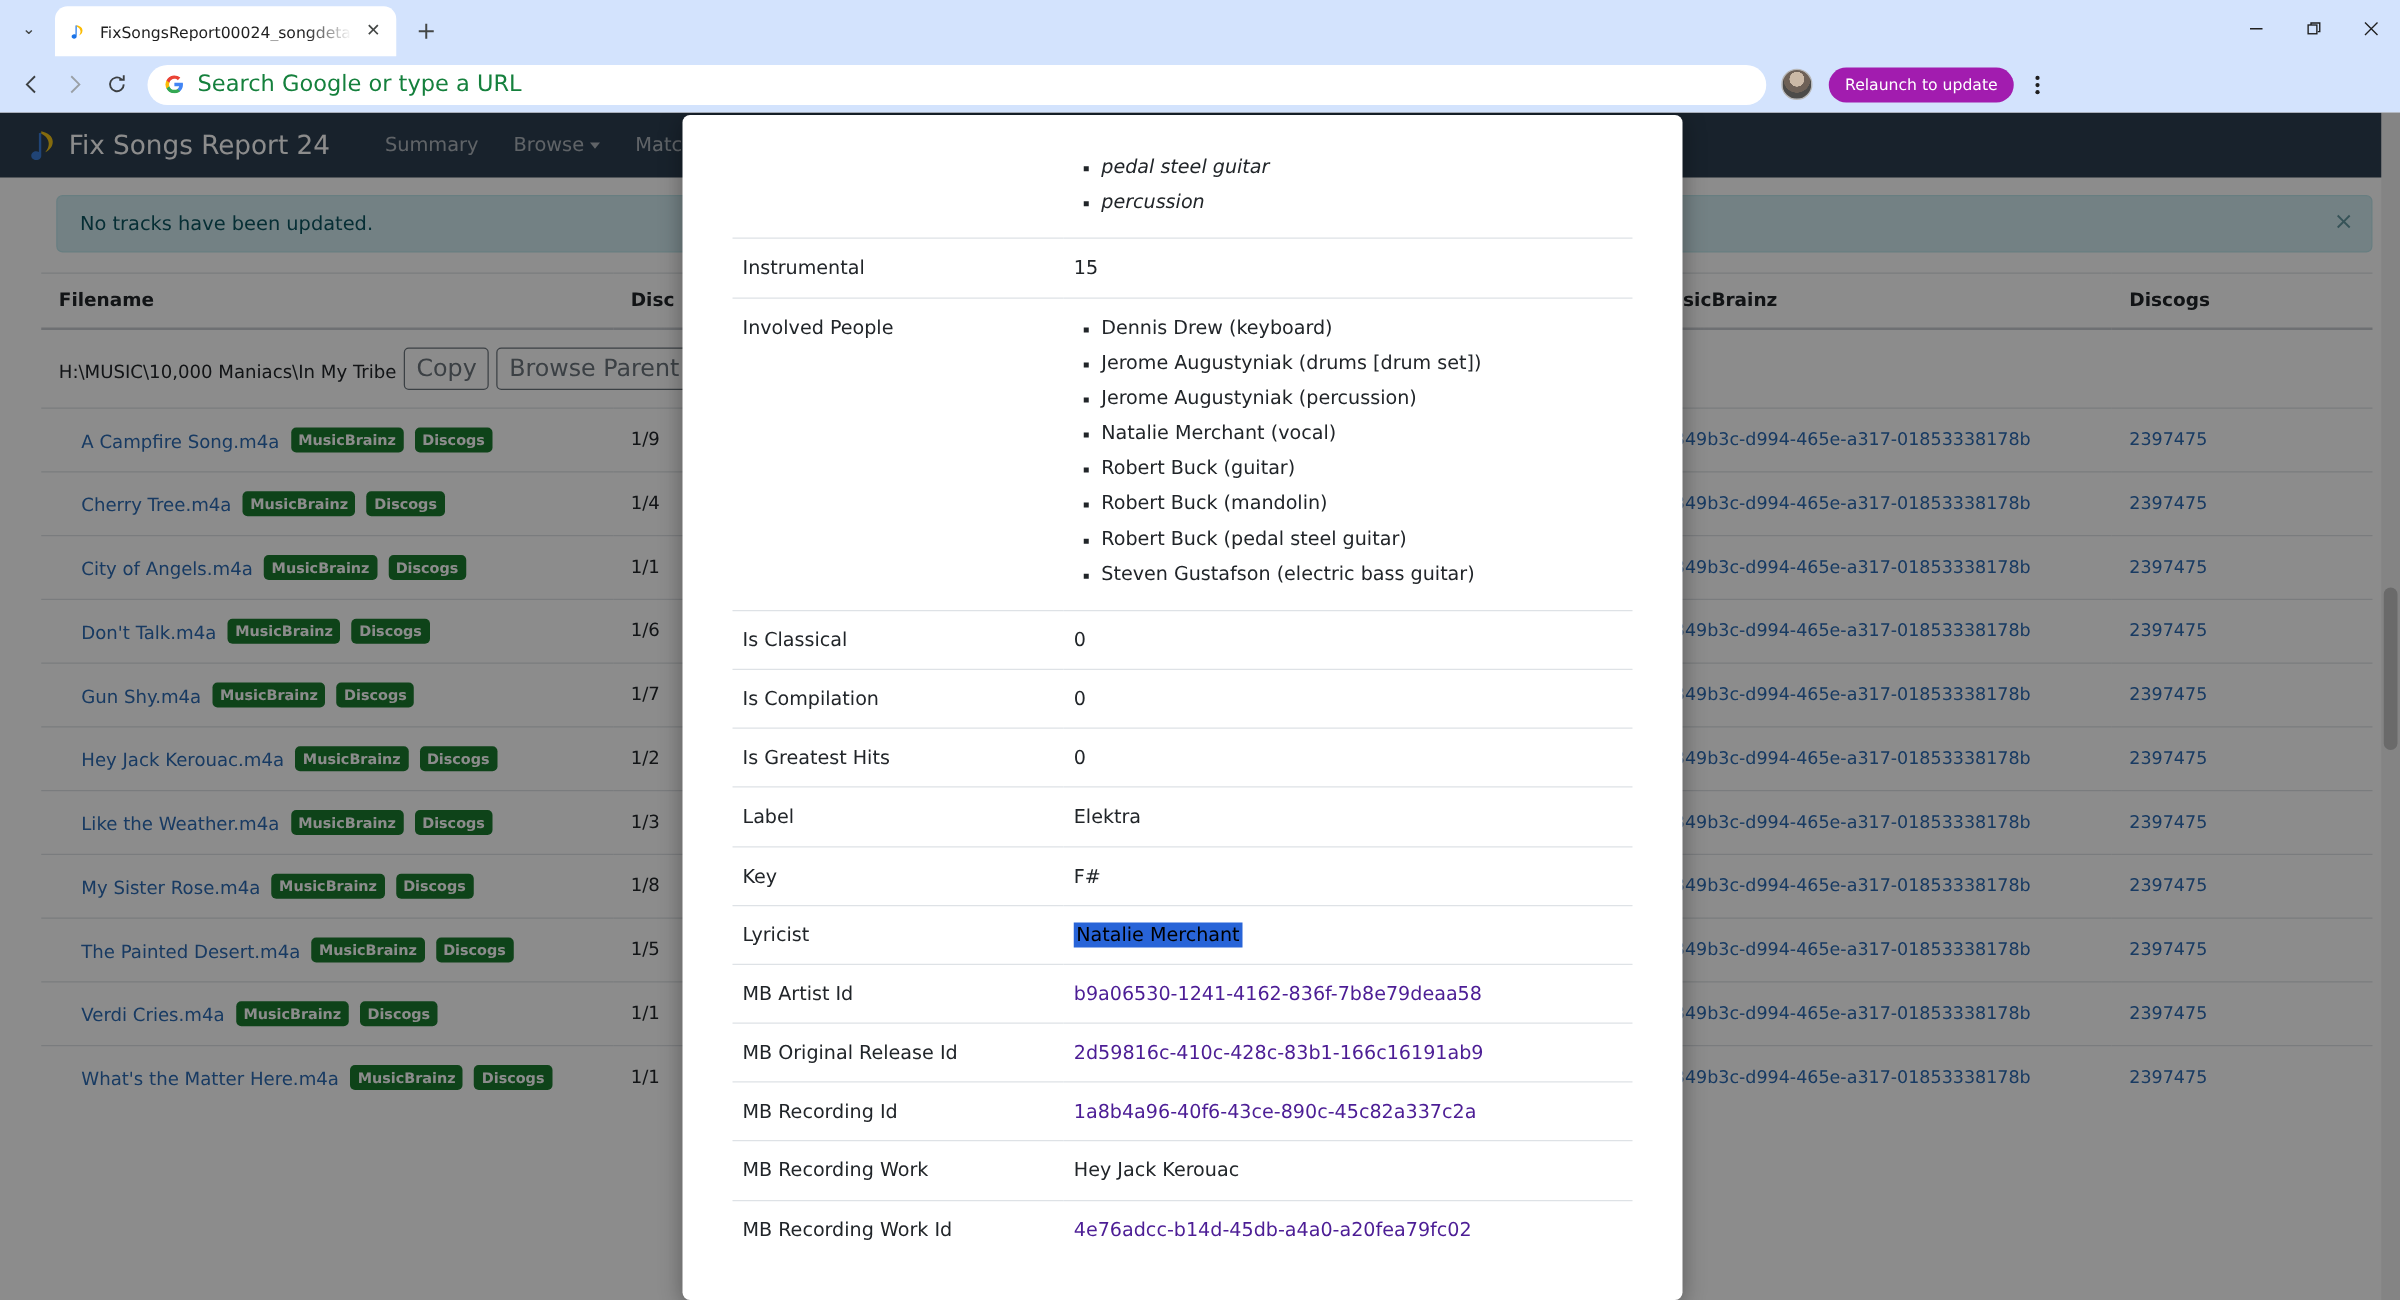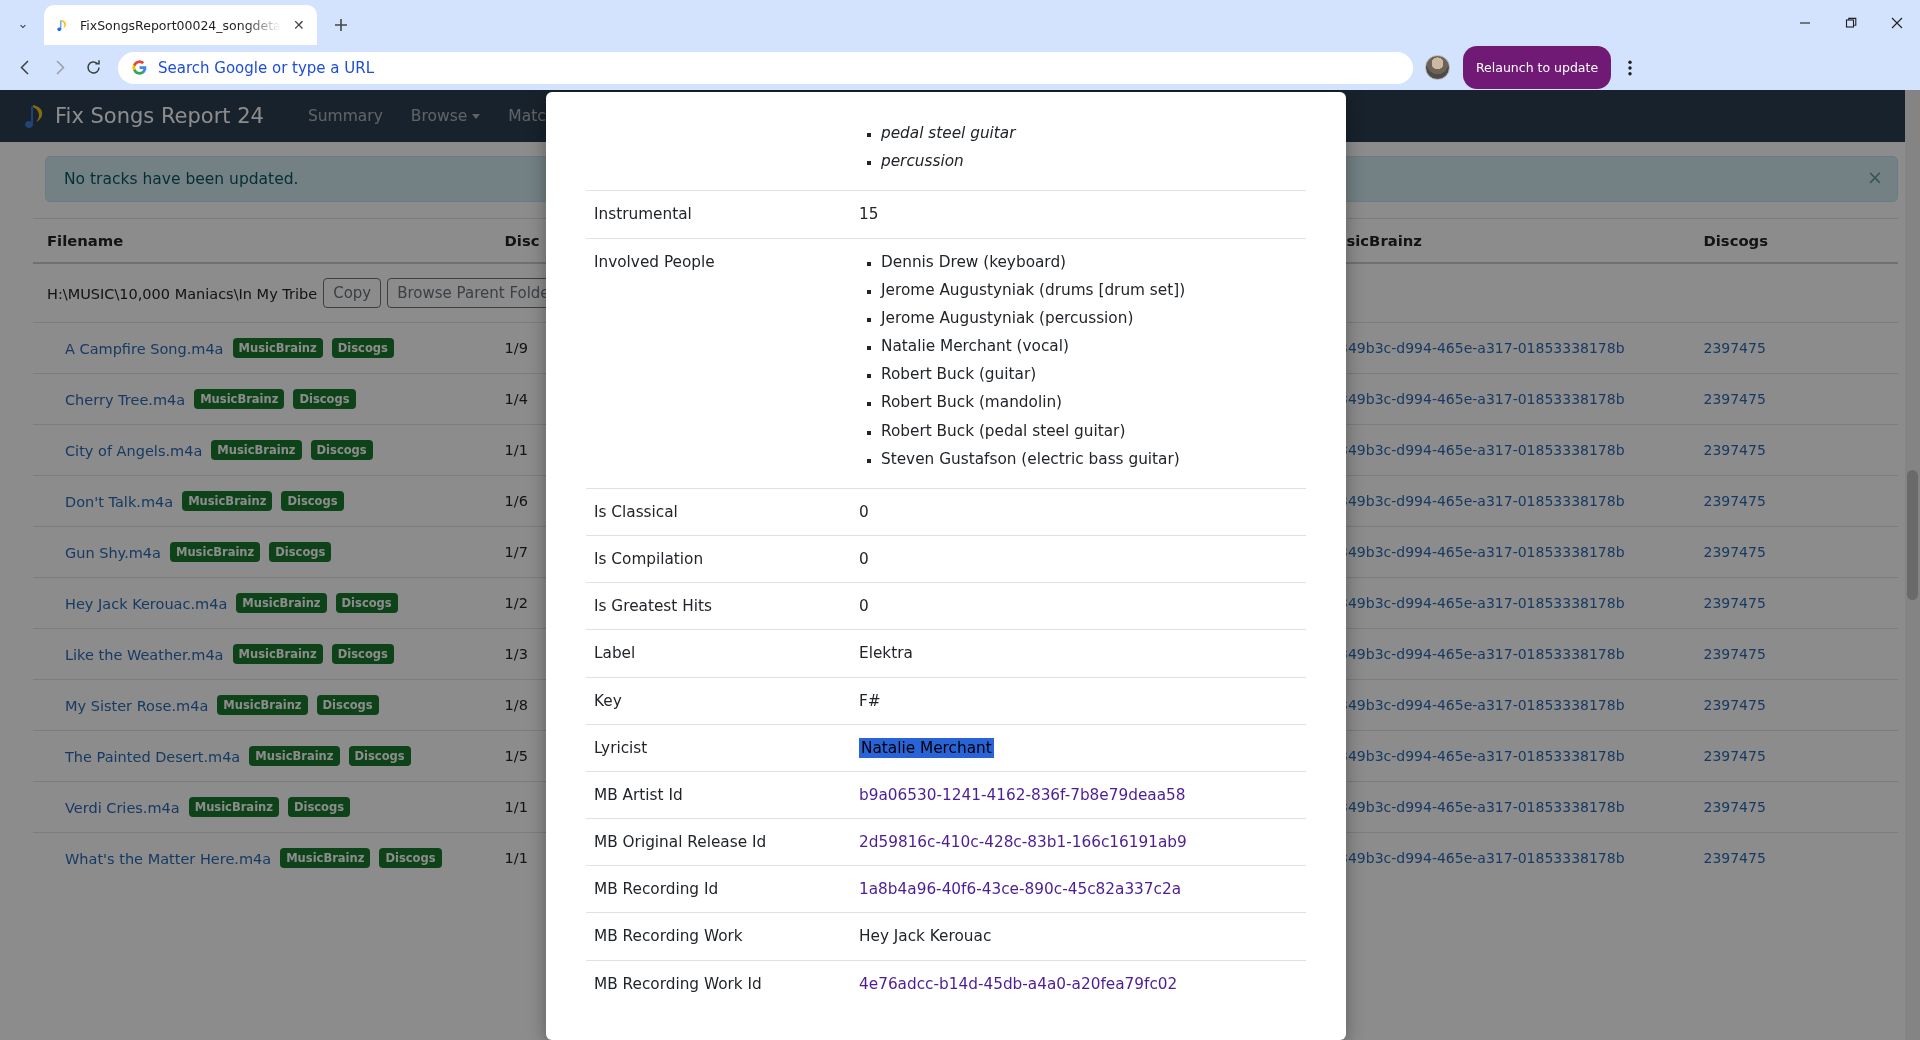--- a/index.html
+++ b/index.html
@@ -65,33 +65,33 @@
     align-items: center; justify-content: center;
     color: #3c4043; font-size: 15px; border-radius: 50%;
   }
   .nav-btn.disabled { color: #9aa0a6; }
   #omnibox {
     flex: 1 1 auto; height: 32px; background: #ffffff;
     border-radius: 16px; display: flex; align-items: center;
     padding: 0 14px; gap: 11px; margin-left: 6px; margin-right: 8px;
     max-width: 1295px;
   }
-  #omnibox-text { font-size: 15px; color: #1d4ed8; }
+  #omnibox-text { font-size: 18px; color: #15803d; }
   .g-logo {
     width: 15px; height: 15px; flex: 0 0 15px; position: relative;
     border-radius: 50%; overflow: hidden;
   }
   #avatar {
     width: 25px; height: 25px; border-radius: 50%;
     background: radial-gradient(circle at 50% 32%, #cbb9a6 0 30%, #6e6157 31% 55%, #4c4b49 56% 100%);
     flex: 0 0 25px; margin-right: 9px;
     border: 1px solid #b8b8b8;
   }
   #relaunch-btn {
-    height: 43px; background: #701a75; color: #ffffff;
+    height: 28px; background: #a21caf; color: #ffffff;
     border-radius: 14px; display: flex; align-items: center;
     padding: 0 13px; font-size: 12.5px; white-space: nowrap;
   }
   #menu-btn {
     width: 26px; height: 30px; display: flex; align-items: center;
     justify-content: center; color: #1f1f1f; font-size: 15px;
     letter-spacing: 0; margin-left: 2px;
   }
 
   
@@ -159,21 +159,21 @@
   .fname-cell { padding-left: 32px !important; margin-top: 20px; }
   .flink { color: #2c6bb3; }
   .badge {
     display: inline-block; background: #1a7a2e; color: #ffffff;
     font-size: 11.5px; font-weight: bold; border-radius: 4px;
     padding: 3px 6px; margin-left: 9px; vertical-align: 2px;
   }
   .idlink { color: #2c6bb3; font-size: 14px; white-space: nowrap; }
   .pathbtn {
     display: inline-block; border: 1px solid #6c757d; color: #6c757d;
-    border-radius: 4px; padding: 5px 9px; font-size: 15px;
+    border-radius: 4px; padding: 5px 9px; font-size: 19px;
     background: #ffffff; margin-left: 6px; vertical-align: 1px;
   }
   .pathbtns { display: inline-block; white-space: nowrap; }
 
   
   #backdrop {
     position: absolute; left: 0; top: 0; width: 1920px; height: 950px;
     background: rgba(0,0,0,0.45);
   }
   #modal {

